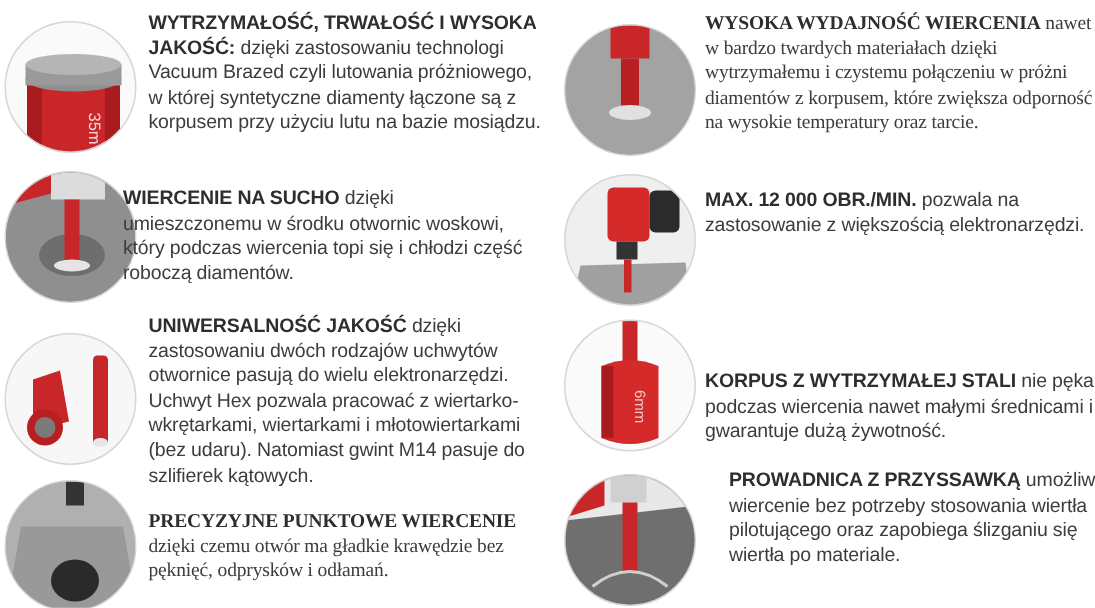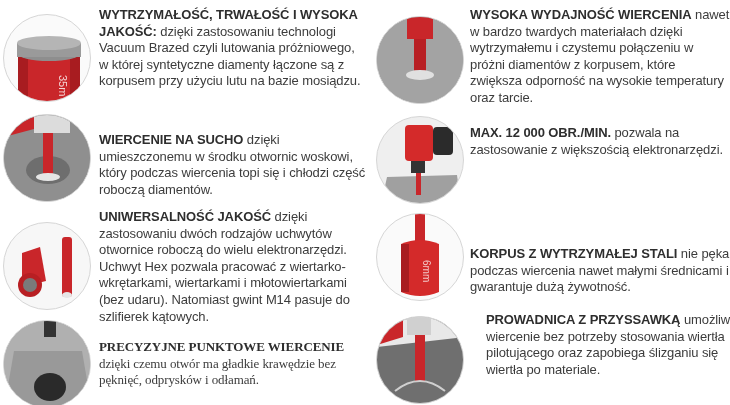--- a/index.html
+++ b/index.html
@@ -38,37 +38,37 @@
 <div class="circle" style="left:3px; top:114px; background:#9b9b9b;">
   <svg width="88" height="88" viewBox="0 0 88 88">
     <rect x="0" y="0" width="88" height="88" fill="#8f8f8f"></rect>
     <ellipse cx="44" cy="55" rx="22" ry="14" fill="#6e6e6e"></ellipse>
     <path d="M0 0 L30 0 L30 14 L0 22 Z" fill="#c9262a"></path>
     <rect x="30" y="0" width="36" height="18" fill="#dcdcdc"></rect>
     <rect x="39" y="18" width="10" height="42" fill="#c9262a"></rect>
     <ellipse cx="44" cy="62" rx="12" ry="4" fill="#e5e5e5"></ellipse>
   </svg>
 </div>
-<div class="feature text" style="left:99px; top:124px; width:268px;margin-top:8px;">
+<div class="feature text" style="left:82px; top:124px; width:268px;">
   <b>WIERCENIE NA SUCHO</b>
   <span class="body">dzięki umieszczonemu w środku otwornic woskowi, który podczas wiercenia topi się i chłodzi część roboczą diamentów.</span>
 </div>
 
 <div class="circle" style="left:3px; top:222px; background:#f7f7f7;">
   <svg width="88" height="88" viewBox="0 0 88 88">
     <path d="M18 30 L36 24 L42 58 L18 64 Z" fill="#c9262a"></path>
     <ellipse cx="26" cy="62" rx="12" ry="12" fill="#b81f23"></ellipse>
     <ellipse cx="26" cy="62" rx="7" ry="7" fill="#7a7a7a"></ellipse>
     <rect x="58" y="14" width="10" height="60" rx="3" fill="#c9262a"></rect>
     <ellipse cx="63" cy="72" rx="5" ry="3" fill="#e6e6e6"></ellipse>
   </svg>
 </div>
 <div class="feature text" style="left:99px; top:209px; width:268px;">
   <b>UNIWERSALNOŚĆ JAKOŚĆ</b>
-  <span class="body">dzięki zastosowaniu dwóch rodzajów uchwytów otwornice roboczą do wielu elektronarzędzi. Uchwyt Hex pozwala pracować z wiertarko-wkrętarkami, wiertarkami i młotowiertarkami (bez udaru). Natomiast gwint M14 pasuje do szlifierek kątowych.</span>
+  <span class="body">dzięki zastosowaniu dwóch rodzajów uchwytów otwornice pasują do wielu elektronarzędzi. Uchwyt Hex pozwala pracować z wiertarko-wkrętarkami, wiertarkami i młotowiertarkami (bez udaru). Natomiast gwint M14 pasuje do szlifierek kątowych.</span>
 </div>
 
 <div class="circle" style="left:3px; top:320px; background:#a8a8a8;">
   <svg width="88" height="88" viewBox="0 0 88 88">
     <rect x="0" y="0" width="88" height="88" fill="#b0b0b0"></rect>
     <path d="M10 30 L78 30 L88 88 L0 88 Z" fill="#999999"></path>
     <rect x="40" y="0" width="12" height="16" fill="#333"></rect>
     <ellipse cx="46" cy="66" rx="16" ry="14" fill="#2a2a2a"></ellipse>
   </svg>
 </div>
@@ -78,21 +78,21 @@
 </div>
 
 <div class="circle" style="left:376px; top:16px; background:#9e9e9e;">
   <svg width="88" height="88" viewBox="0 0 88 88">
     <rect x="0" y="0" width="88" height="88" fill="#a3a3a3"></rect>
     <rect x="30" y="0" width="26" height="22" fill="#c9262a"></rect>
     <rect x="37" y="22" width="12" height="34" fill="#b81f23"></rect>
     <ellipse cx="43" cy="58" rx="14" ry="5" fill="#e0e0e0"></ellipse>
   </svg>
 </div>
-<div class="feature text" style="left:470px; top:7px; width:260px;">
+<div class="feature text" style="left:470px; top:7px; width:260px;font-family:Liberation Serif, serif;">
   <b>WYSOKA WYDAJNOŚĆ WIERCENIA</b>
   <span class="body">nawet w bardzo twardych materiałach dzięki wytrzymałemu i czystemu połączeniu w próżni diamentów z korpusem, które zwiększa odporność na wysokie temperatury oraz tarcie.</span>
 </div>
 
 <div class="circle" style="left:376px; top:116px; background:#efefef;">
   <svg width="88" height="88" viewBox="0 0 88 88">
     <path d="M10 60 L80 58 L84 88 L4 88 Z" fill="#a0a0a0"></path>
     <rect x="28" y="8" width="28" height="36" rx="4" fill="#d42a2a"></rect>
     <rect x="56" y="10" width="20" height="28" rx="4" fill="#2b2b2b"></rect>
     <rect x="34" y="44" width="14" height="12" fill="#333"></rect>

